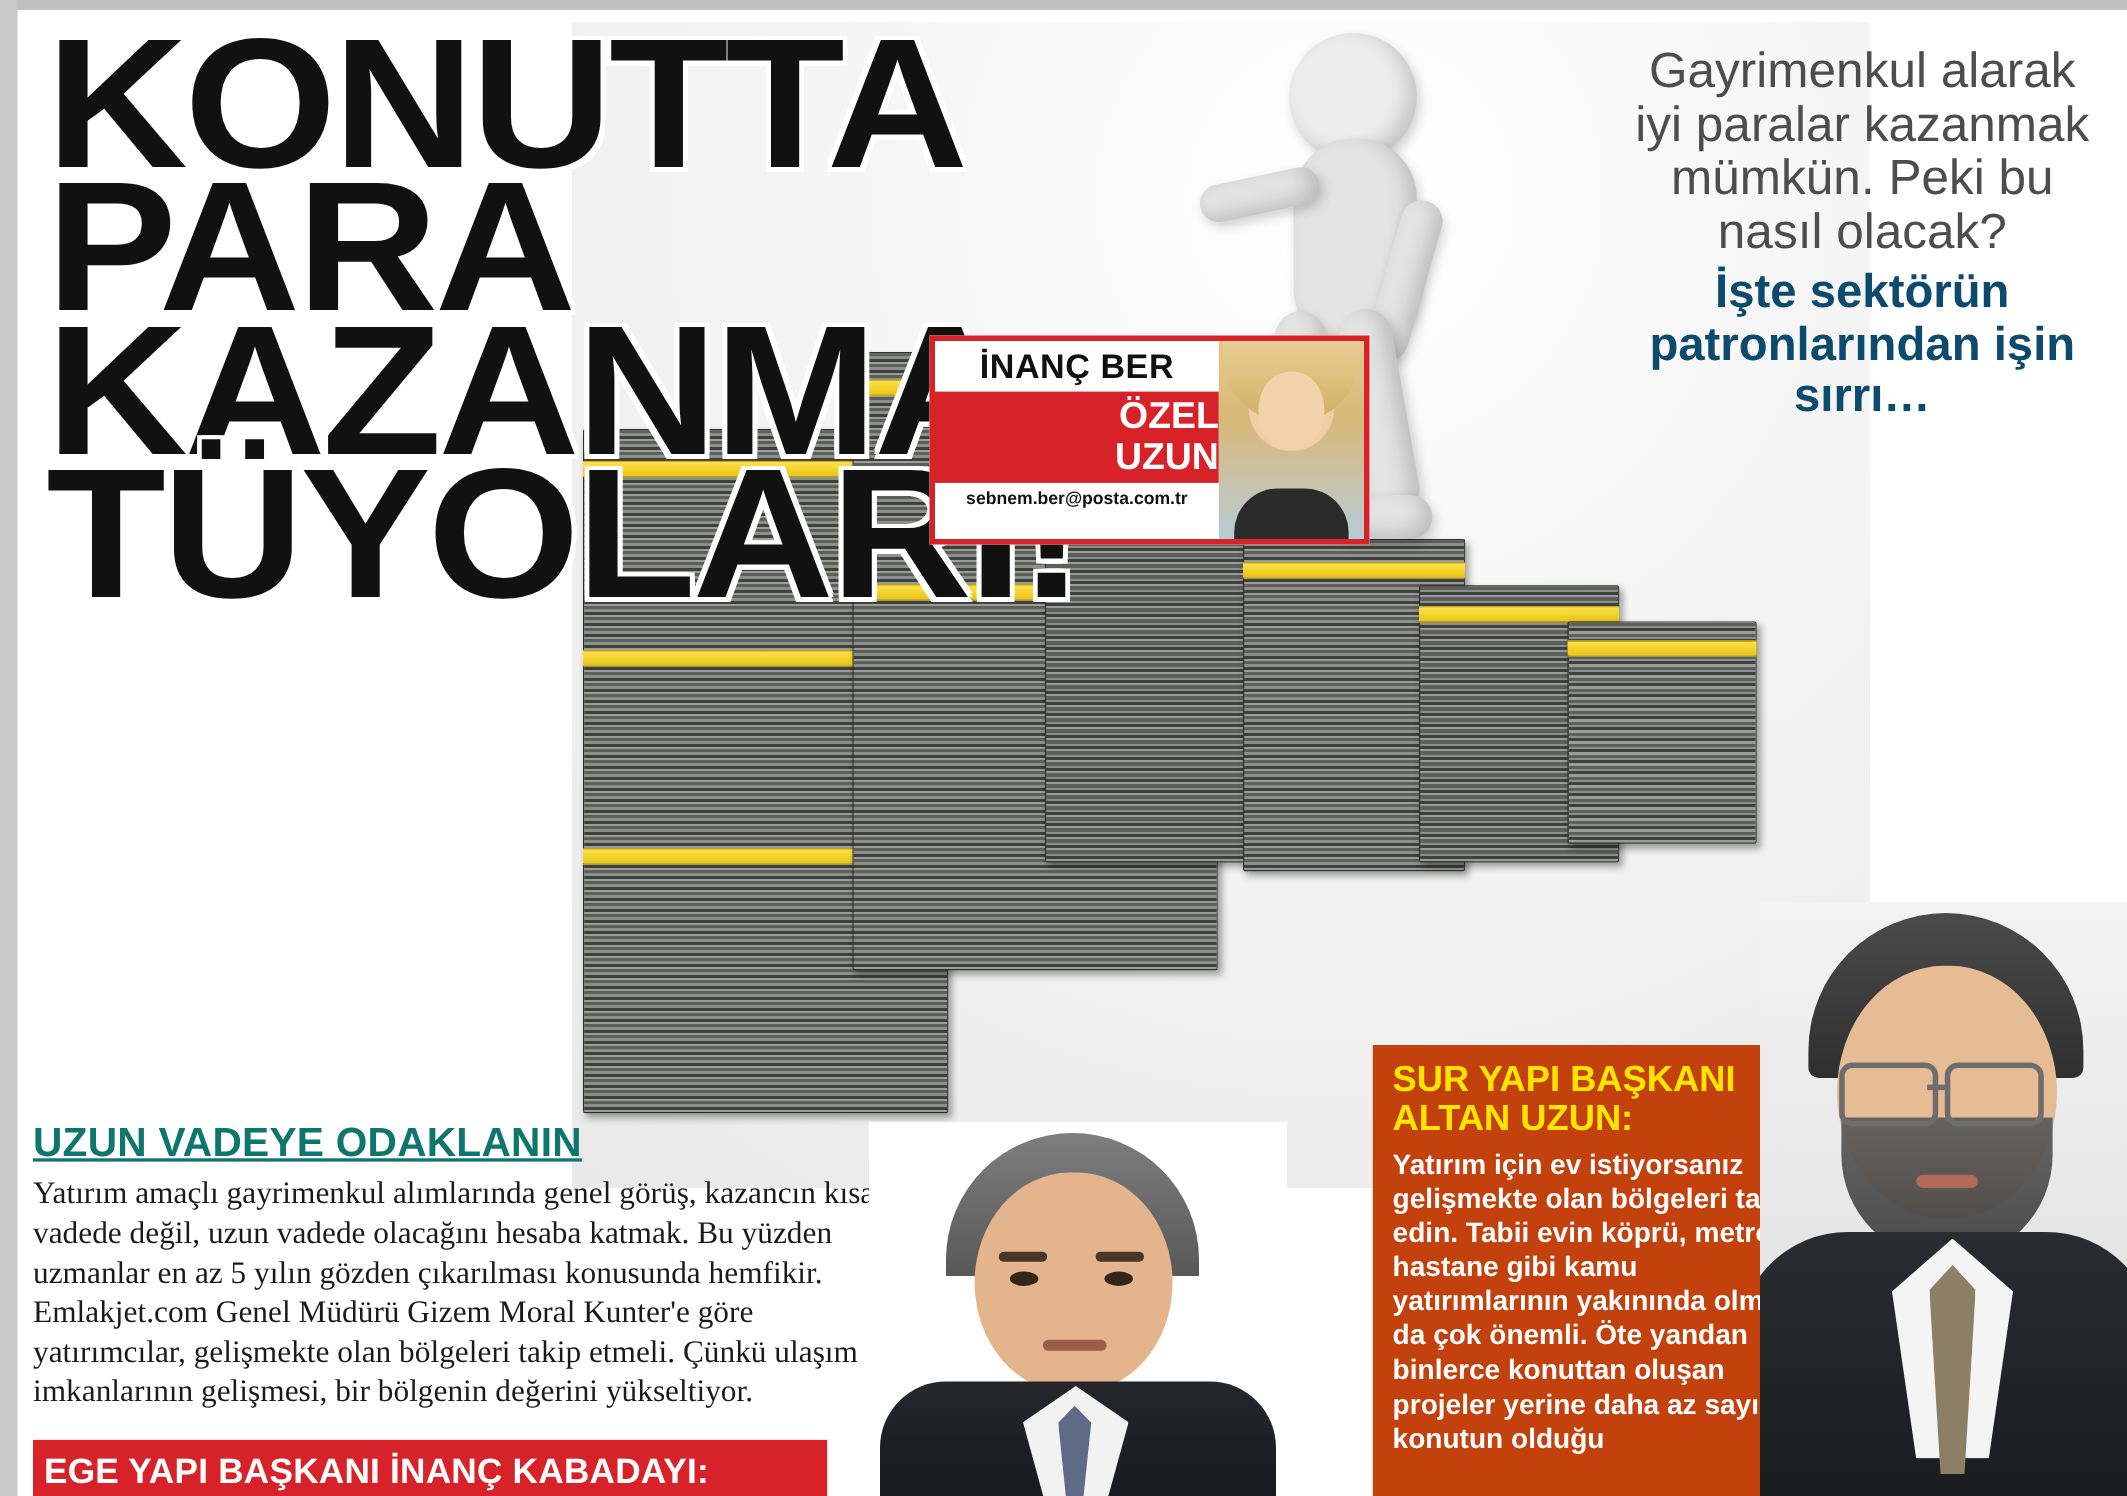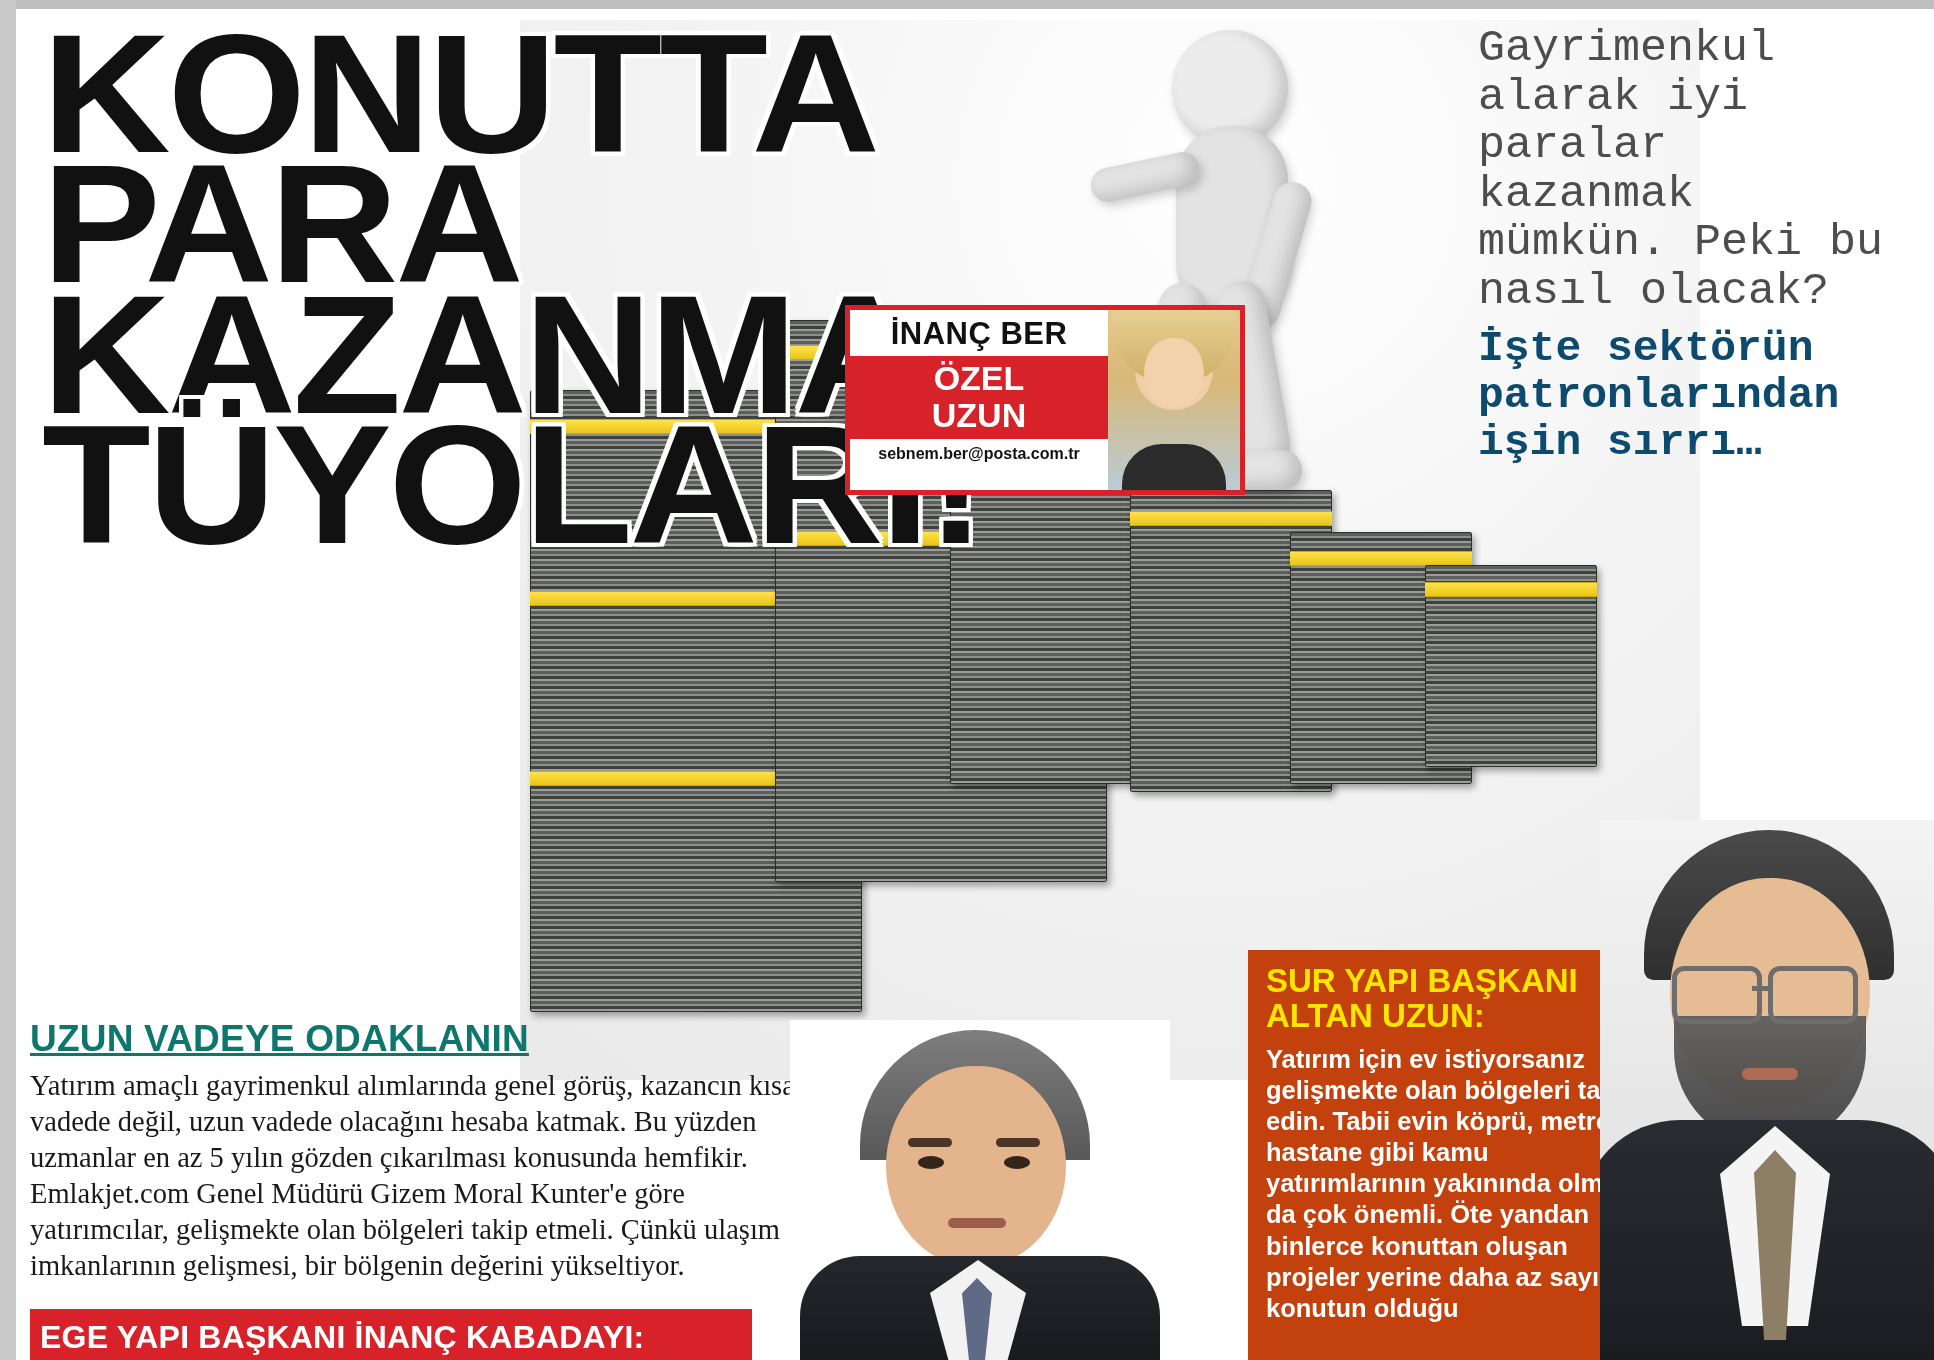--- a/index.html
+++ b/index.html
@@ -90,21 +90,21 @@
 
   
   #byline{
     position:absolute;left:845px;top:305px;width:390px;height:180px;
     border:5px solid #d8222a;background:#ffffff;
     display:flex;overflow:hidden;
   }
   #byline .txt{flex:1;display:flex;flex-direction:column;align-items:center;justify-content:flex-start;padding-top:6px;}
   #byline .name{font-size:31px;font-weight:bold;color:#111;letter-spacing:.5px;}
   #byline .ozel{background:#d8222a;color:#fff;font-size:34px;font-weight:bold;
-                width:100%;text-align:center;line-height:1.08;padding:4px 0 6px;margin-top:4px;}
+                width:100%;text-align:right;line-height:1.08;padding:4px 0 6px;margin-top:4px;}
   #byline .mail{font-size:16px;font-weight:bold;color:#111;margin-top:6px;}
   #byline .photo{
     width:132px;height:100%;
     background:
       radial-gradient(circle at 50% 34%, #f0cfa8 0 28%, rgba(240,207,168,0) 29%),
       linear-gradient(to bottom,#e6c98f 0%,#d8b878 40%,#b8ccd8 100%);
     position:relative;
   }
   #byline .photo .hair{
     position:absolute;left:4px;top:0;width:124px;height:74px;border-radius:0 0 60px 60px;
@@ -114,21 +114,21 @@
     position:absolute;left:36px;top:28px;width:60px;height:70px;border-radius:50%/55%;
     background:#f2d2ab;
   }
   #byline .photo .body{
     position:absolute;left:14px;bottom:0;width:104px;height:46px;border-radius:40px 40px 0 0;
     background:#2b2b2b;
   }
 
   
   #kicker{
-    position:absolute;right:26px;top:25px;width:430px;text-align:left;font-family:Liberation Mono, monospace;
+    position:absolute;right:26px;top:40px;width:430px;text-align:center;
   }
   #kicker .grey{
     font-size:45px;line-height:1.08;color:#4d4d4d;font-weight:normal;
   }
   #kicker .red{
     margin-top:8px;font-size:43px;line-height:1.1;color:#0c4a6e;font-weight:bold;
   }
 
   
   #article{

